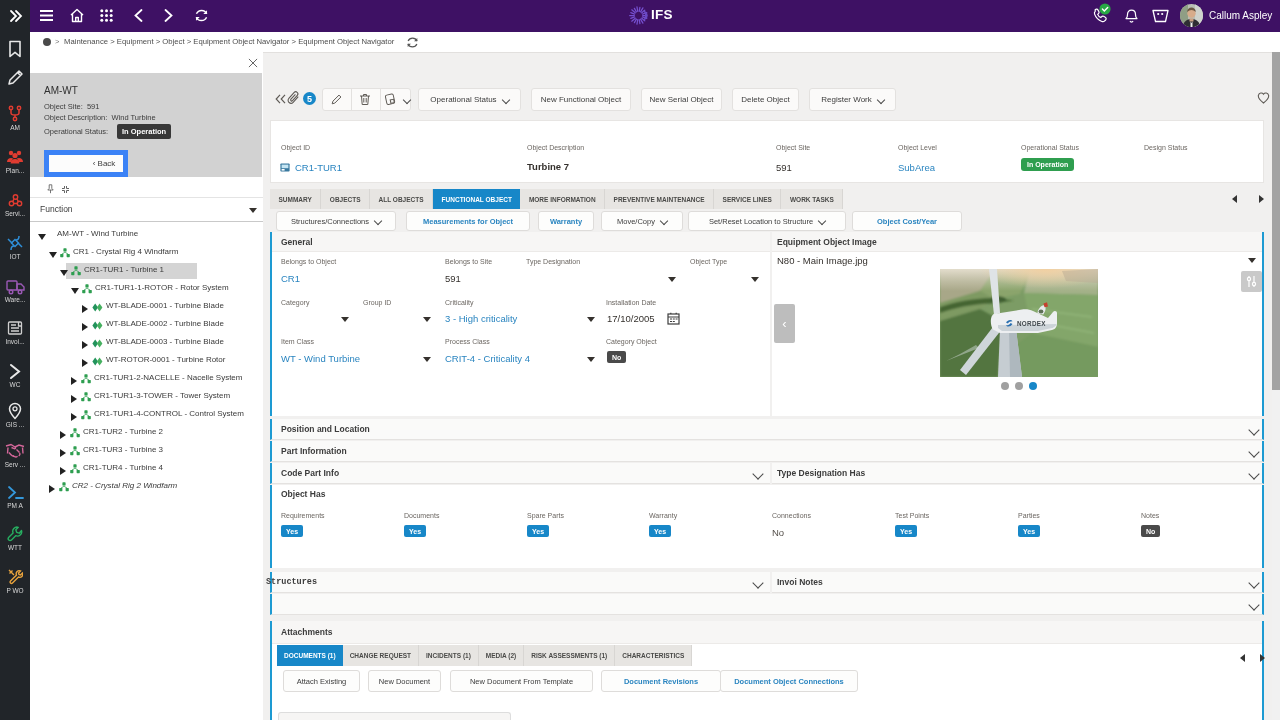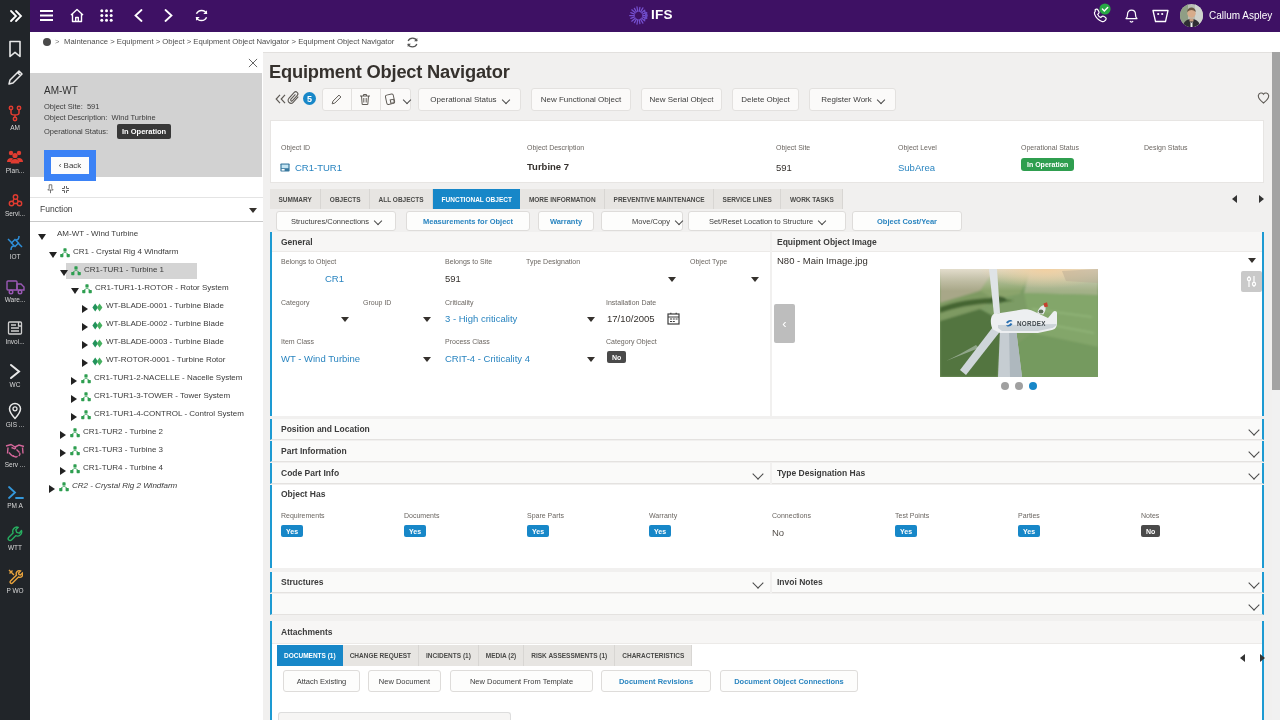--- a/index.html
+++ b/index.html
@@ -240,21 +240,21 @@
   <div class="abs" style="left:30px;top:52px;width:233px;height:668px;background:#fff;"></div>
   <div class="abs" style="left:30px;top:73px;width:232px;height:104px;background:#d2d2d2;"></div>
   <svg class="abs" style="left:248px;top:58px;" width="10" height="10" viewBox="0 0 11 11">
       <path d="M1 1 L10 10 M10 1 L1 10" stroke="#666" stroke-width="1.1"></path>
     </svg>
   <div class="abs" style="left:44px;top:85px;font-size:10px;color:#2f2f2f;">AM-WT</div>
   <div class="abs" style="left:44px;top:102px;font-size:7.5px;color:#3c3c3c;">Object Site:&nbsp;&nbsp;591</div>
   <div class="abs" style="left:44px;top:113px;font-size:7.5px;color:#3c3c3c;">Object Description:&nbsp;&nbsp;Wind Turbine</div>
   <div class="abs" style="left:44px;top:127px;font-size:7.5px;color:#3c3c3c;">Operational Status:</div>
   <div class="abs" style="left:117px;top:124px;background:#383838;color:#fff;font-size:7.5px;font-weight:bold;padding:3px 5px;border-radius:2px;">In Operation</div>
-  <div class="abs" style="left:44px;top:150px;width:38px;height:17px;background:#fcfcfc;border:7px solid #3b82f6;font-size:8px;color:#3c3c3c;display:flex;align-items:center;justify-content:center;">‹ Back</div>
+  <div class="abs" style="left:44px;top:150px;width:38px;height:17px;background:#fcfcfc;border:5px solid #3b82f6;font-size:8px;color:#3c3c3c;display:flex;align-items:center;justify-content:center;padding-left:36px;">‹ Back</div>
 
   <svg class="abs" style="left:46px;top:184px;" width="9" height="10" viewBox="0 0 9 10">
       <path d="M3.2 0.8 h2.6 v3.6 l1.4 1.6 h-5.4 l1.4-1.6 Z" stroke="#666" stroke-width="0.9" fill="none"></path>
       <path d="M4.5 6 v3.2" stroke="#666" stroke-width="0.9"></path>
     </svg>
   <svg class="abs" style="left:61px;top:185px;" width="9" height="9" viewBox="0 0 9 9">
       <path d="M1 3.5 L3.5 3.5 3.5 1 M5.5 1 L5.5 3.5 8 3.5 M1 5.5 L3.5 5.5 3.5 8 M8 5.5 L5.5 5.5 5.5 8" stroke="#666" stroke-width="1" fill="none"></path>
     </svg>
   <div class="abs" style="left:30px;top:197px;width:233px;height:23px;border-top:1px solid #e4e4e4;border-bottom:1px solid #c9c9c9;"></div>
   <div class="abs" style="left:40px;top:204px;font-size:8.5px;color:#3c3c3c;">Function</div>
@@ -381,21 +381,20 @@
   <svg class="abs" style="left:59px;top:482px;" width="10" height="10" viewBox="0 0 10 10">
       <g fill="#2e9e50">
         <rect x="3.4" y="0.3" width="3.2" height="3.2" rx="0.6"></rect>
         <rect x="0.2" y="6" width="3.2" height="3.2" rx="0.6"></rect>
         <rect x="6.6" y="6" width="3.2" height="3.2" rx="0.6"></rect>
       </g>
       <path d="M5 3.5 v1.5 M2 6 l2.6-1.5 M8 6 l-2.6-1.5" stroke="#2e9e50" stroke-width="0.8" fill="none"></path>
     </svg>
   <div class="abs" style="left:72px;top:481px;font-size:8px;color:#3a3a3a;white-space:nowrap;font-style:italic;">CR2 - Crystal Rig 2 Windfarm</div>
 
-  <div class="abs" style="left:269px;top:61px;font-size:18.3px;font-weight:bold;color:#35312d;letter-spacing:-0.2px;">Equipment Object Navigator</div>
 
   <svg class="abs" style="left:275px;top:94px;" width="11" height="10" viewBox="0 0 11 10">
       <path d="M5 0.8 L1.2 5 L5 9.2 M10 0.8 L6.2 5 L10 9.2" stroke="#5f5b56" stroke-width="1.2" fill="none"></path>
     </svg>
   <svg class="abs" style="left:288px;top:90px;transform:rotate(42deg);" width="10" height="16" viewBox="0 0 10 16">
       <path d="M8 3.5 v7.6 a2.9 2.9 0 0 1-5.8 0 v-8 a2.1 2.1 0 0 1 4.2 0 v7.2 a1.05 1.05 0 0 1-2.1 0 v-6.7" stroke="#5f5b56" stroke-width="1.1" fill="none"></path>
     </svg>
   <div class="abs" style="left:303px;top:92px;width:13px;height:13px;border-radius:50%;background:#1787c8;color:#fff;font-size:9px;font-weight:bold;display:flex;align-items:center;justify-content:center;">5</div>
   <div class="abs" style="left:322px;top:88px;width:89px;height:23px;background:#fbfaf9;border:1px solid #e3e1df;border-radius:3px;box-sizing:border-box;"></div>
   <div class="abs" style="left:351px;top:89px;width:1px;height:21px;background:#e3e1df;"></div>
@@ -449,33 +448,33 @@
       <div class="tab">PREVENTIVE MAINTENANCE</div>
       <div class="tab">SERVICE LINES</div>
       <div class="tab">WORK TASKS</div>
   </div>
   <div class="abs" style="left:1232px;top:195px;width:0;height:0;border-top:4px solid transparent;border-bottom:4px solid transparent;border-right:5px solid #333;"></div>
   <div class="abs" style="left:1259px;top:195px;width:0;height:0;border-top:4px solid transparent;border-bottom:4px solid transparent;border-left:5px solid #333;"></div>
 
   <div class="chip" style="left:276px;top:211px;width:120px;">Structures/Connections<span class="cdown"></span></div>
   <div class="chip" style="left:406px;top:211px;width:124px;color:#2a85c0;font-weight:bold;">Measurements for Object</div>
   <div class="chip" style="left:538px;top:211px;width:56px;color:#2a85c0;font-weight:bold;">Warranty</div>
-  <div class="chip" style="left:601px;top:211px;width:82px;justify-content:flex-end;">Move/Copy<span class="cdown"></span></div>
+  <div class="chip" style="left:601px;top:211px;width:82px;">Move/Copy<span class="cdown"></span></div>
   <div class="chip" style="left:688px;top:211px;width:158px;">Set/Reset Location to Structure<span class="cdown"></span></div>
   <div class="chip" style="left:852px;top:211px;width:110px;color:#2a85c0;font-weight:bold;">Object Cost/Year</div>
 
   <div class="abs" style="left:270px;top:232px;width:500px;height:184px;background:#fff;border-left:2px solid #1d9ad2;box-sizing:border-box;"></div>
   <div class="abs" style="left:272px;top:232px;width:498px;height:19px;background:#f7f6f5;"></div>
   <div class="abs sectitle" style="left:281px;top:237px;">General</div>
   <div class="abs" style="left:272px;top:251px;width:498px;height:1px;background:#eceae8;"></div>
   <div class="abs lbl" style="left:281px;top:258px;">Belongs to Object</div>
   <div class="abs lbl" style="left:445px;top:258px;">Belongs to Site</div>
   <div class="abs lbl" style="left:526px;top:258px;">Type Designation</div>
   <div class="abs lbl" style="left:690px;top:258px;">Object Type</div>
-  <div class="abs link" style="left:281px;top:273px;margin-left:44px;">CR1</div>
+  <div class="abs link" style="left:281px;top:273px;">CR1</div>
   <div class="abs val" style="left:445px;top:273px;">591</div>
   <div class="abs caret" style="left:668px;top:277px;"></div>
   <div class="abs caret" style="left:751px;top:277px;"></div>
   <div class="abs lbl" style="left:281px;top:299px;">Category</div>
   <div class="abs lbl" style="left:363px;top:299px;">Group ID</div>
   <div class="abs lbl" style="left:445px;top:299px;">Criticality</div>
   <div class="abs lbl" style="left:606px;top:299px;">Installation Date</div>
   <div class="abs caret" style="left:341px;top:317px;"></div>
   <div class="abs caret" style="left:423px;top:317px;"></div>
   <div class="abs link" style="left:445px;top:313px;">3 - High criticality</div>
@@ -589,21 +588,21 @@
   <div class="abs badge yes" style="left:281px;top:525px;">Yes</div>
   <div class="abs badge yes" style="left:404px;top:525px;">Yes</div>
   <div class="abs badge yes" style="left:527px;top:525px;">Yes</div>
   <div class="abs badge yes" style="left:649px;top:525px;">Yes</div>
   <div class="abs val" style="left:772px;top:527px;color:#55504b;">No</div>
   <div class="abs badge yes" style="left:895px;top:525px;">Yes</div>
   <div class="abs badge yes" style="left:1018px;top:525px;">Yes</div>
   <div class="abs badge nob" style="left:1141px;top:525px;">No</div>
 
   <div class="secbar" style="left:270px;top:572px;width:500px;border-left:2px solid #1d9ad2;box-sizing:border-box;"></div>
-  <div class="abs sectitle" style="left:281px;top:577px;">Structures</div>
+  <div class="abs sectitle" style="left:266px;top:577px;font-family:Liberation Mono, monospace;">Structures</div>
   <div class="chev2" style="left:754px;top:579px;"></div>
   <div class="secbar" style="left:772px;top:572px;width:492px;border-right:2px solid #1d9ad2;box-sizing:border-box;"></div>
   <div class="abs sectitle" style="left:777px;top:577px;">Invoi Notes</div>
   <div class="chev2" style="left:1250px;top:579px;"></div>
   <div class="secbar" style="left:270px;top:594px;width:994px;border-left:2px solid #1d9ad2;border-right:2px solid #1d9ad2;box-sizing:border-box;"></div>
   <div class="abs sectitle" style="left:281px;top:599px;margin-top:36px;">PM Program</div>
   <div class="chev2" style="left:1250px;top:601px;"></div>
 
   <div class="abs" style="left:270px;top:621px;width:994px;height:99px;background:#fff;border-left:2px solid #1d9ad2;border-right:2px solid #1d9ad2;box-sizing:border-box;"></div>
   <div class="abs" style="left:272px;top:621px;width:990px;height:22px;background:#f7f6f5;"></div>
@@ -615,20 +614,20 @@
       <div class="tab" style="height:21px;">INCIDENTS (1)</div>
       <div class="tab" style="height:21px;">MEDIA (2)</div>
       <div class="tab" style="height:21px;">RISK ASSESSMENTS (1)</div>
       <div class="tab" style="height:21px;">CHARACTERISTICS</div>
   </div>
   <div class="abs" style="left:1240px;top:654px;width:0;height:0;border-top:4px solid transparent;border-bottom:4px solid transparent;border-right:5px solid #333;"></div>
   <div class="abs" style="left:1260px;top:654px;width:0;height:0;border-top:4px solid transparent;border-bottom:4px solid transparent;border-left:5px solid #333;"></div>
   <div class="chip" style="left:283px;top:670px;width:77px;height:22px;">Attach Existing</div>
   <div class="chip" style="left:368px;top:670px;width:73px;height:22px;">New Document</div>
   <div class="chip" style="left:450px;top:670px;width:143px;height:22px;">New Document From Template</div>
-  <div class="chip" style="left:601px;top:670px;width:110px;height:22px;color:#2a85c0;font-weight:bold;">Document Revisions</div>
+  <div class="chip" style="left:601px;top:670px;width:120px;height:22px;color:#2a85c0;font-weight:bold;">Document Revisions</div>
   <div class="chip" style="left:720px;top:670px;width:138px;height:22px;color:#2a85c0;font-weight:bold;">Document Object Connections</div>
   <div class="abs" style="left:278px;top:712px;width:233px;height:8px;background:#f6f5f4;border:1px solid #ddd;border-bottom:none;border-radius:3px 3px 0 0;box-sizing:border-box;"></div>
 
   <div class="abs" style="left:1272px;top:52px;width:8px;height:668px;background:#f1f1f1;"></div>
   <div class="abs" style="left:1272px;top:52px;width:8px;height:338px;background:#a3a3a3;"></div>
 
 </div>
 
 </body></html>

